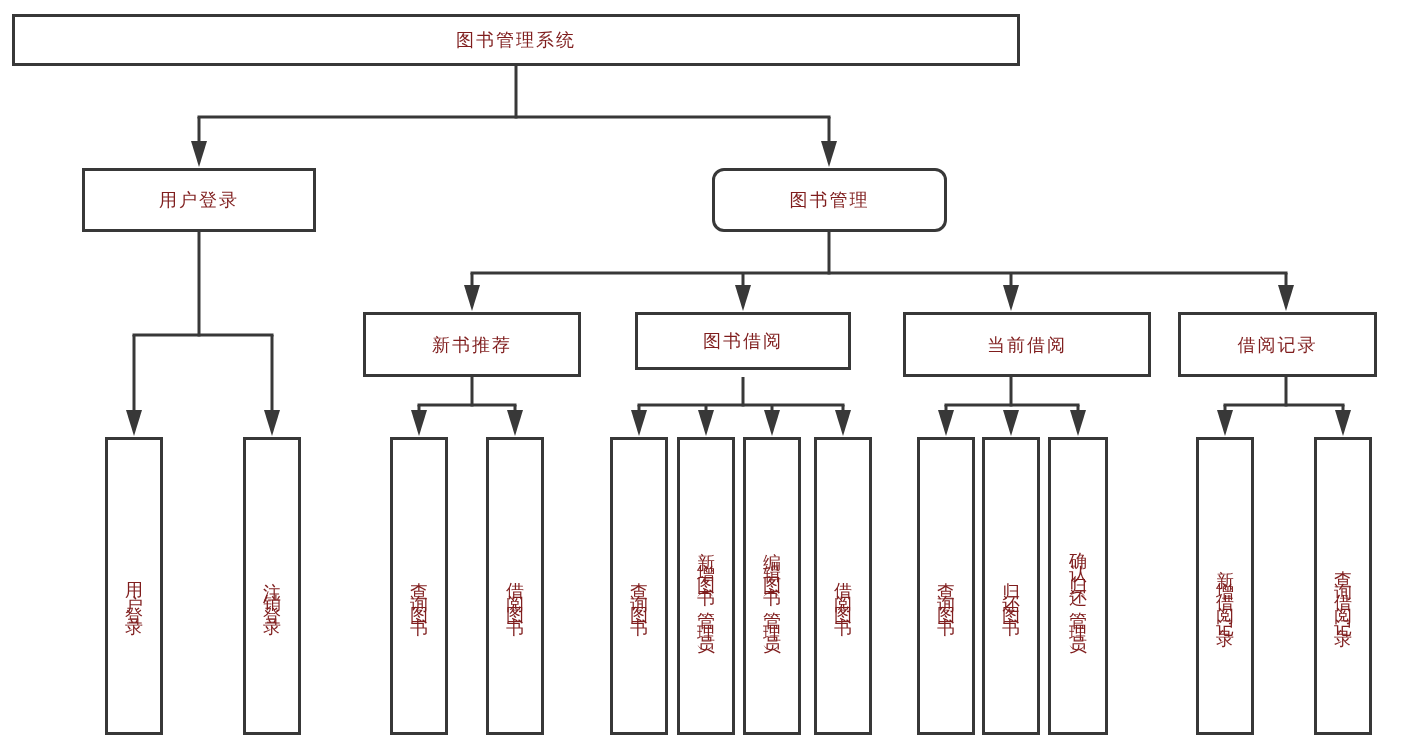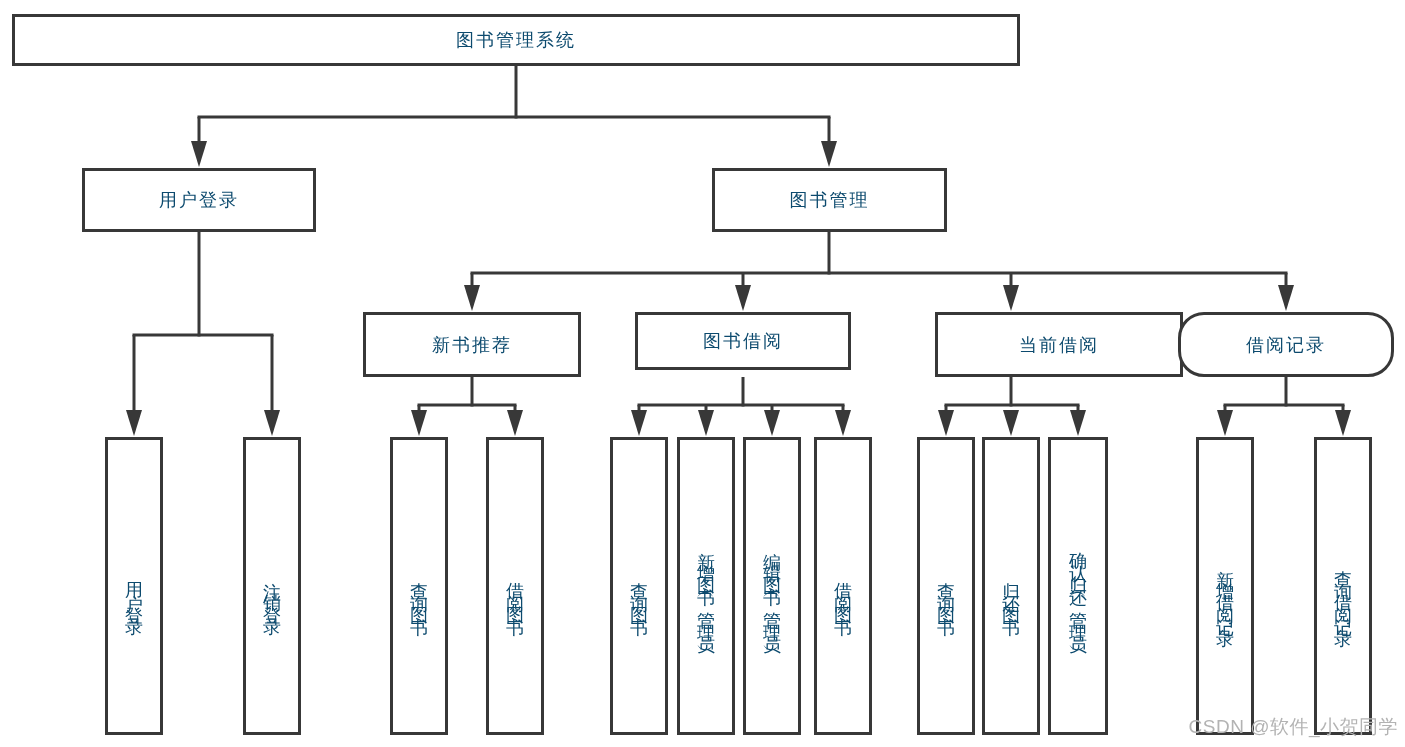--- a/index.html
+++ b/index.html
@@ -21,21 +21,21 @@
     position: absolute;
     left: 0; top: 0;
     width: 1405px;
     height: 747px;
   }
   .box {
     position: absolute;
     box-sizing: border-box;
     background: #ffffff;
     border: 3px solid #383838;
-    color: #0c4a6e;
+    color: #7f1d1d;
     display: flex;
     align-items: center;
     justify-content: center;
     font-size: 18px;
     letter-spacing: 2px;
     white-space: nowrap;
   }
   .box.v {
     writing-mode: vertical-rl;
     text-orientation: mixed;
@@ -124,40 +124,39 @@
       <polygon points="1003,410 1019,410 1011,436"></polygon>
       <polygon points="1070,410 1086,410 1078,436"></polygon>
       <polygon points="1217,410 1233,410 1225,436"></polygon>
       <polygon points="1335,410 1351,410 1343,436"></polygon>
     </g>
   </svg>
 
   <div class="box" style="left:12px; top:14px; width:1008px; height:52px;">图书管理系统</div>
 
   <div class="box" style="left:82px; top:168px; width:234px; height:64px;">用户登录</div>
-  <div class="box" style="left:712px; top:168px; width:235px; height:64px;">图书管理</div>
+  <div class="box" style="left:712px; top:168px; width:235px; height:64px;border-radius:12px;">图书管理</div>
 
   <div class="box" style="left:363px; top:312px; width:218px; height:65px;font-family:Liberation Mono, monospace;">新书推荐</div>
   <div class="box" style="left:635px; top:312px; width:216px; height:58px;">图书借阅</div>
-  <div class="box" style="left:903px; top:312px; width:248px; height:65px;margin-left:32px;">当前借阅</div>
-  <div class="box" style="left:1178px; top:312px; width:216px; height:65px;border-radius:26px;">借阅记录</div>
+  <div class="box" style="left:903px; top:312px; width:248px; height:65px;">当前借阅</div>
+  <div class="box" style="left:1178px; top:312px; width:199px; height:65px;">借阅记录</div>
 
   <div class="box v" style="left:105px; top:437px; width:58px; height:298px;">用户登录</div>
   <div class="box v" style="left:243px; top:437px; width:58px; height:298px;">注销登录</div>
 
   <div class="box v" style="left:390px; top:437px; width:58px; height:298px;">查询图书</div>
   <div class="box v" style="left:486px; top:437px; width:58px; height:298px;">借阅图书</div>
 
   <div class="box v" style="left:610px; top:437px; width:58px; height:298px;">查询图书</div>
   <div class="box v" style="left:677px; top:437px; width:58px; height:298px;">新增图书（管理员）</div>
   <div class="box v" style="left:743px; top:437px; width:58px; height:298px;">编辑图书（管理员）</div>
   <div class="box v" style="left:814px; top:437px; width:58px; height:298px;">借阅图书</div>
 
   <div class="box v" style="left:917px; top:437px; width:58px; height:298px;">查询图书</div>
   <div class="box v" style="left:982px; top:437px; width:58px; height:298px;">归还图书</div>
   <div class="box v" style="left:1048px; top:437px; width:60px; height:298px;">确认归还（管理员）</div>
 
   <div class="box v" style="left:1196px; top:437px; width:58px; height:298px;">新增借阅记录</div>
   <div class="box v" style="left:1314px; top:437px; width:58px; height:298px;">查询借阅记录</div>
 
-  <div class="watermark">CSDN @软件_小贺同学</div>
 
 </div>
 
 </body></html>

